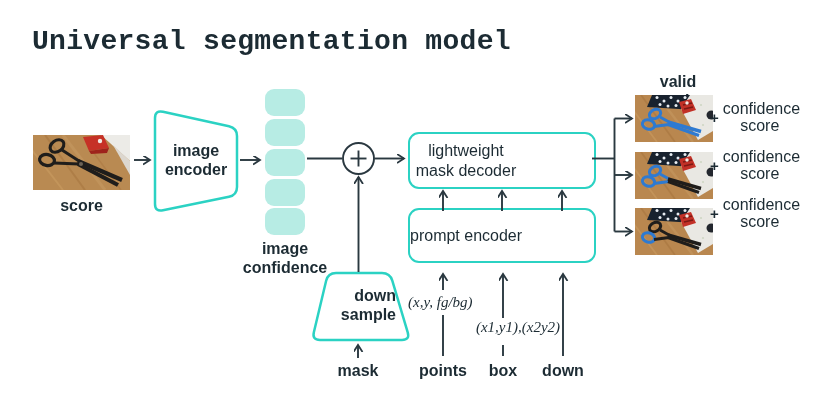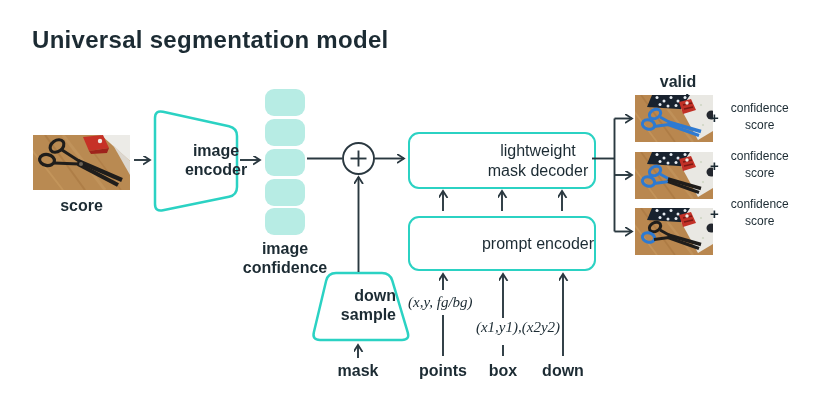--- a/index.html
+++ b/index.html
@@ -1,28 +1,28 @@
 <!DOCTYPE html>
 <html><head>
 <meta charset="utf-8">
 <style>
   html,body{margin:0;padding:0;background:#fff;}
   .stage{position:relative;width:825px;height:414px;background:#fff;overflow:hidden;
          font-family:"Liberation Sans",sans-serif;color:#1c2b33;}
   .abs{position:absolute;}
-  .title{font-size:24px;font-weight:600;letter-spacing:.3px;}
+  .title{font-size:28px;font-weight:600;letter-spacing:.3px;font-family:Liberation Mono, monospace;}
   .lbl{font-size:16px;line-height:19px;text-align:center;font-weight:bold;}
   .tealbox{border:2.5px solid #2bd2c3;border-radius:11px;background:#fff;
-           display:flex;align-items:center;justify-content:flex-end;
+           display:flex;align-items:center;justify-content:flex-start;
            text-align:center;font-size:16px;line-height:19.5px;}
   .emb{position:absolute;left:265px;width:40px;height:27px;border-radius:9px;background:#b7ece4;}
   .ann{font-family:"Liberation Serif",serif;font-style:italic;font-size:15px;white-space:nowrap;text-align:center;}
   .conf{display:flex;align-items:center;gap:4px;}
   .conf .plus{font-size:15px;font-weight:700;}
-  .conf .ctext{width:74px;font-size:12px;line-height:17px;text-align:center;}
+  .conf .ctext{width:74px;font-size:16px;line-height:17px;text-align:center;}
   svg.mask .blade,svg.mask .arm,svg.mask .loop{stroke:#1f1d1b;}
   svg.mask-full .blade,svg.mask-full .arm,svg.mask-full .loop{stroke:#2e7ad1;}
   svg.mask-handles .arm,svg.mask-handles .loop{stroke:#2e7ad1;}
   svg.mask-loop .loop-lower{stroke:#2e7ad1;}
 </style>
 </head>
 <body>
 
 <div class="stage">
 
@@ -47,33 +47,33 @@
       <path d="M45 26 L89 45" stroke-width="4.2"></path>
       <path d="M45 29 L85 50" stroke-width="4.2"></path>
     </g>
     <circle cx="48" cy="29" r="2" fill="#6b6257"></circle>
   </svg>
   <div class="abs lbl" style="left:33px;top:196px;width:97px;">score</div>
 
   <svg class="abs" style="left:150px;top:105px;" width="92" height="112" viewBox="0 0 92 112">
     <path d="M 13 6.8 L 79 21.2 Q 87 23 87 31 L 87 82 Q 87 90 79 91.8 L 13 105.3 Q 5 107 5 99 L 5 13 Q 5 5 13 6.8 Z" fill="#fff" stroke="#2bd2c3" stroke-width="2.5"></path>
   </svg>
-  <div class="abs lbl" style="left:155px;top:141px;width:82px;padding-left:20px;">image encoder</div>
+  <div class="abs lbl" style="left:155px;top:141px;width:82px;">image encoder</div>
 
   <div class="emb" style="top:89px;"></div>
   <div class="emb" style="top:119px;"></div>
   <div class="emb" style="top:149px;"></div>
   <div class="emb" style="top:179px;"></div>
   <div class="emb" style="top:208px;"></div>
   <div class="abs lbl" style="left:237px;top:239px;width:96px;">image confidence</div>
 
   <div class="abs tealbox" style="left:408px;top:132px;width:184px;height:53px;">
     <div style="width:112px;">lightweight mask decoder</div>
   </div>
-  <div class="abs tealbox" style="left:408px;top:216px;width:184px;height:51px;">
+  <div class="abs tealbox" style="left:408px;top:208px;width:184px;height:51px;">
     <div>prompt encoder</div>
   </div>
 
   <svg class="abs" style="left:305px;top:268px;" width="112" height="78" viewBox="0 0 112 78">
     <path d="M 31 5 L 77 5 Q 85 5 87.29 12.67 L 102.71 64.33 Q 105 72 97 72 L 15 72 Q 7 72 8.86 64.22 L 21.14 12.78 Q 23 5 31 5 Z" fill="#fff" stroke="#2bd2c3" stroke-width="2.5"></path>
   </svg>
   <div class="abs lbl" style="left:326px;top:286px;width:70px;text-align:right;">down sample</div>
 
   <div class="abs ann" style="left:408px;top:294px;width:60px;">(x,y, fg/bg)</div>
   <div class="abs ann" style="left:470px;top:319px;width:96px;text-align:center;">(x1,y1),(x2y2)</div>

